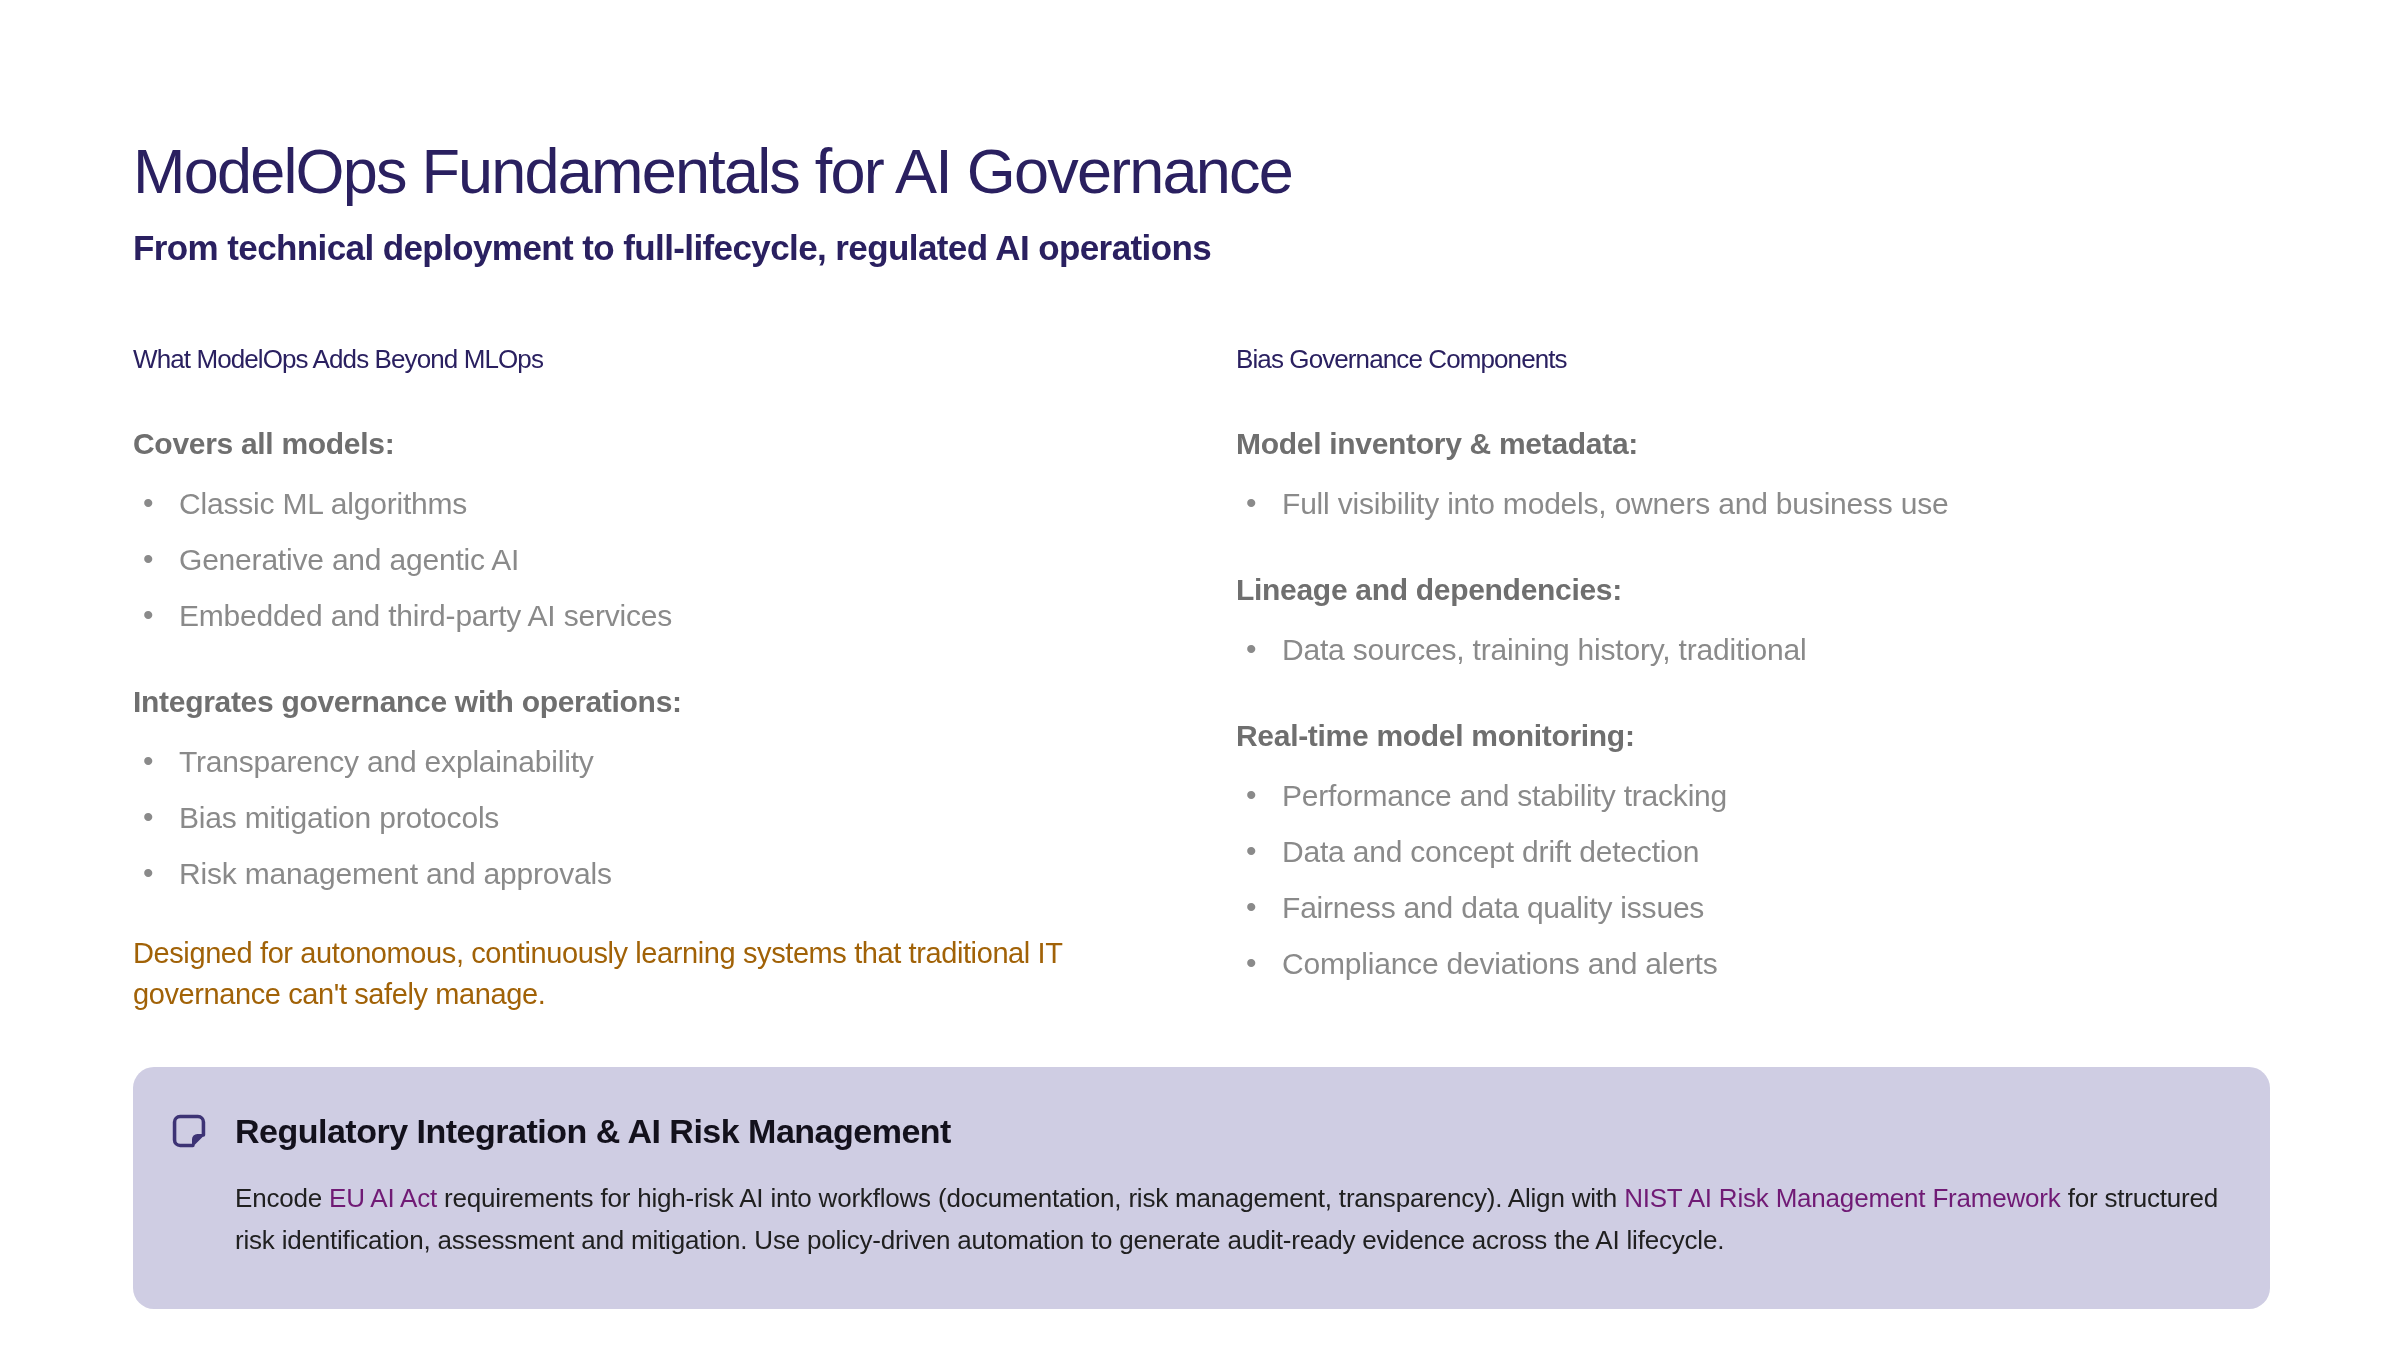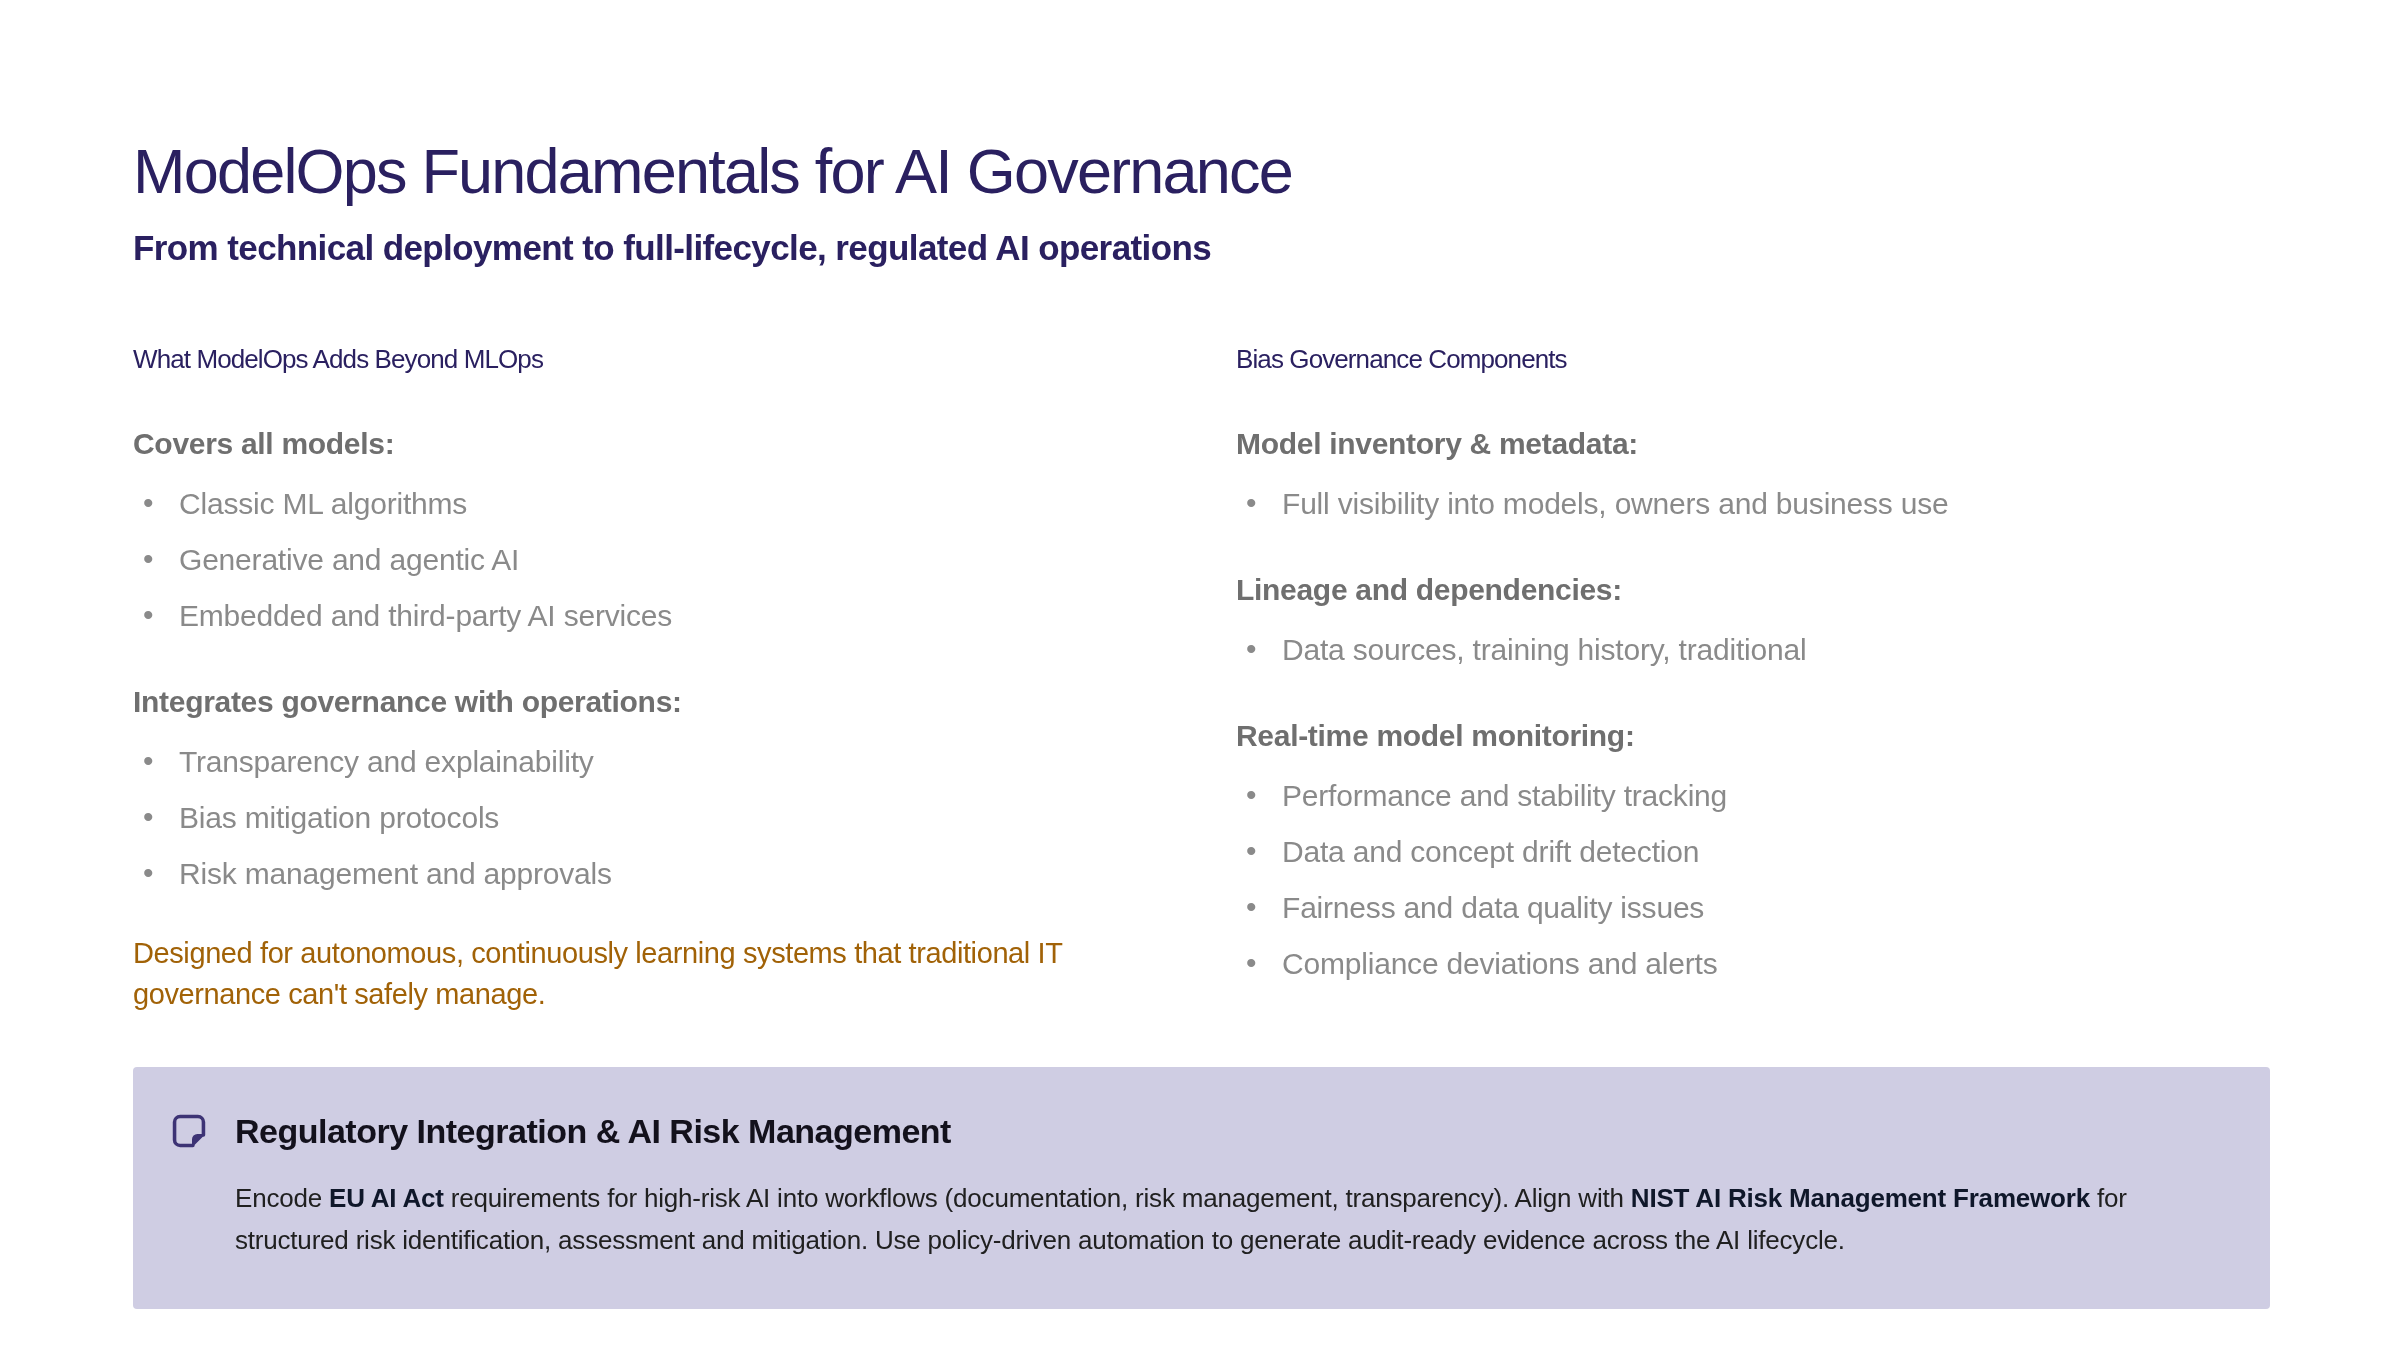--- a/index.html
+++ b/index.html
@@ -44,35 +44,35 @@
     color: #8a8a8a; font-size: 30px;
   }
   .footnote {
     margin-top: 42px; font-size: 29px; letter-spacing: -0.4px;
     color: #a16207; line-height: 41px; max-width: 1045px;
   }
 
   .callout {
     margin: 52px 0 0 0;
     background: #cfcde3;
-    border-radius: 4px;
+    border-radius: 21px;
     padding: 44px 40px 48px 36px;
   }
   .callout-header { display: flex; align-items: center; gap: 26px; }
   .callout-icon { width: 40px; height: 40px; flex: 0 0 auto; display: block; }
   .callout-title {
     font-size: 34px; font-weight: 700; letter-spacing: -0.5px;
     color: #13111c; margin: 0;
   }
   .callout-body {
     margin: 26px 0 0 66px;
     font-size: 26px; line-height: 42px; letter-spacing: -0.2px;
     color: #202020; max-width: 2030px;
   }
-  .callout-body strong { font-weight: 700; color: #0f172a; }
+  .callout-body strong { font-weight: 400; color: #701a75; }
 </style>
 </head>
 <body>
 
 <div class="container">
 
   <h1 class="page-title">ModelOps Fundamentals for AI Governance</h1>
   <div class="page-subtitle">From technical deployment to full-lifecycle, regulated AI operations</div>
 
   <div class="columns">

